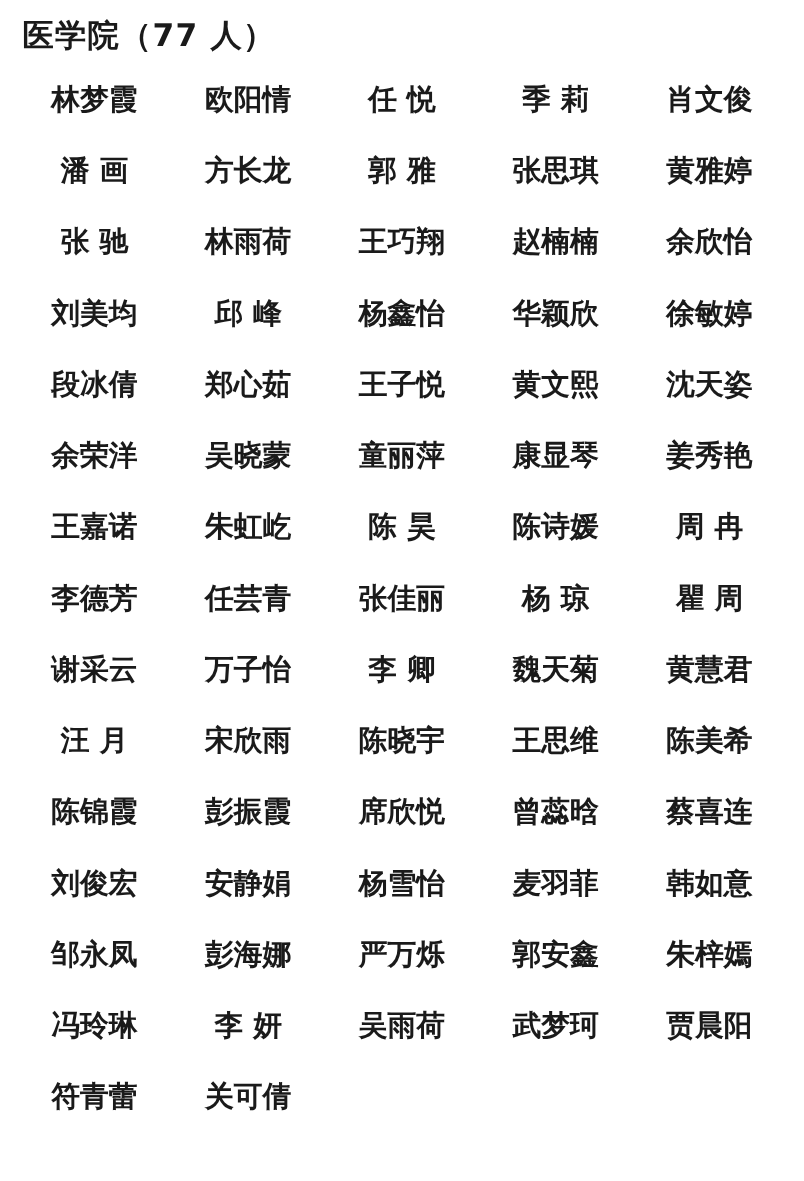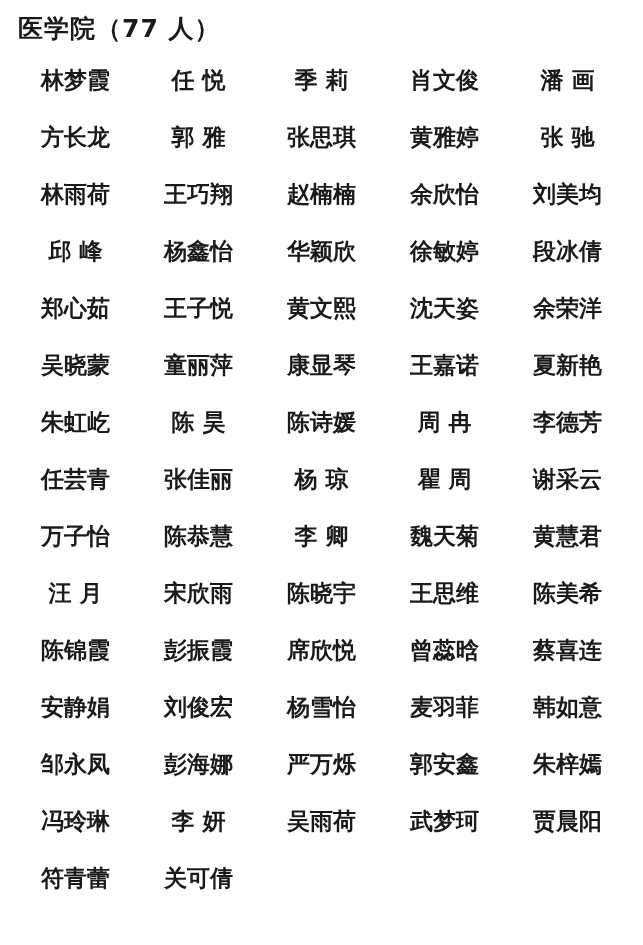--- a/index.html
+++ b/index.html
@@ -60,20 +60,21 @@
 </style>
 </head>
 <body>
 
 <div class="page">
 
   <div class="title">医学院（77 人）</div>
 
   <div class="name-grid">
       <div class="name-cell">林梦霞</div>
+      <div class="name-cell">欧阳情</div>
       <div class="name-cell" data-len="2">任悦</div>
       <div class="name-cell" data-len="2">季莉</div>
       <div class="name-cell">肖文俊</div>
       <div class="name-cell" data-len="2">潘画</div>
       <div class="name-cell">方长龙</div>
       <div class="name-cell" data-len="2">郭雅</div>
       <div class="name-cell">张思琪</div>
       <div class="name-cell">黄雅婷</div>
       <div class="name-cell" data-len="2">张驰</div>
       <div class="name-cell">林雨荷</div>
@@ -87,49 +88,48 @@
       <div class="name-cell">徐敏婷</div>
       <div class="name-cell">段冰倩</div>
       <div class="name-cell">郑心茹</div>
       <div class="name-cell">王子悦</div>
       <div class="name-cell">黄文熙</div>
       <div class="name-cell">沈天姿</div>
       <div class="name-cell">余荣洋</div>
       <div class="name-cell">吴晓蒙</div>
       <div class="name-cell">童丽萍</div>
       <div class="name-cell">康显琴</div>
+      <div class="name-cell">姜秀艳</div>
       <div class="name-cell">王嘉诺</div>
-      <div class="name-cell">夏新艳</div>
       <div class="name-cell">朱虹屹</div>
       <div class="name-cell" data-len="2">陈昊</div>
       <div class="name-cell">陈诗媛</div>
       <div class="name-cell" data-len="2">周冉</div>
       <div class="name-cell">李德芳</div>
       <div class="name-cell">任芸青</div>
       <div class="name-cell">张佳丽</div>
       <div class="name-cell" data-len="2">杨琼</div>
       <div class="name-cell" data-len="2">瞿周</div>
       <div class="name-cell">谢采云</div>
       <div class="name-cell">万子怡</div>
-      <div class="name-cell">陈恭慧</div>
       <div class="name-cell" data-len="2">李卿</div>
       <div class="name-cell">魏天菊</div>
       <div class="name-cell">黄慧君</div>
       <div class="name-cell" data-len="2">汪月</div>
       <div class="name-cell">宋欣雨</div>
       <div class="name-cell">陈晓宇</div>
       <div class="name-cell">王思维</div>
       <div class="name-cell">陈美希</div>
       <div class="name-cell">陈锦霞</div>
       <div class="name-cell">彭振霞</div>
       <div class="name-cell">席欣悦</div>
       <div class="name-cell">曾蕊晗</div>
       <div class="name-cell">蔡喜连</div>
+      <div class="name-cell">刘俊宏</div>
       <div class="name-cell">安静娟</div>
-      <div class="name-cell">刘俊宏</div>
       <div class="name-cell">杨雪怡</div>
       <div class="name-cell">麦羽菲</div>
       <div class="name-cell">韩如意</div>
       <div class="name-cell">邹永凤</div>
       <div class="name-cell">彭海娜</div>
       <div class="name-cell">严万烁</div>
       <div class="name-cell">郭安鑫</div>
       <div class="name-cell">朱梓嫣</div>
       <div class="name-cell">冯玲琳</div>
       <div class="name-cell" data-len="2">李妍</div>

